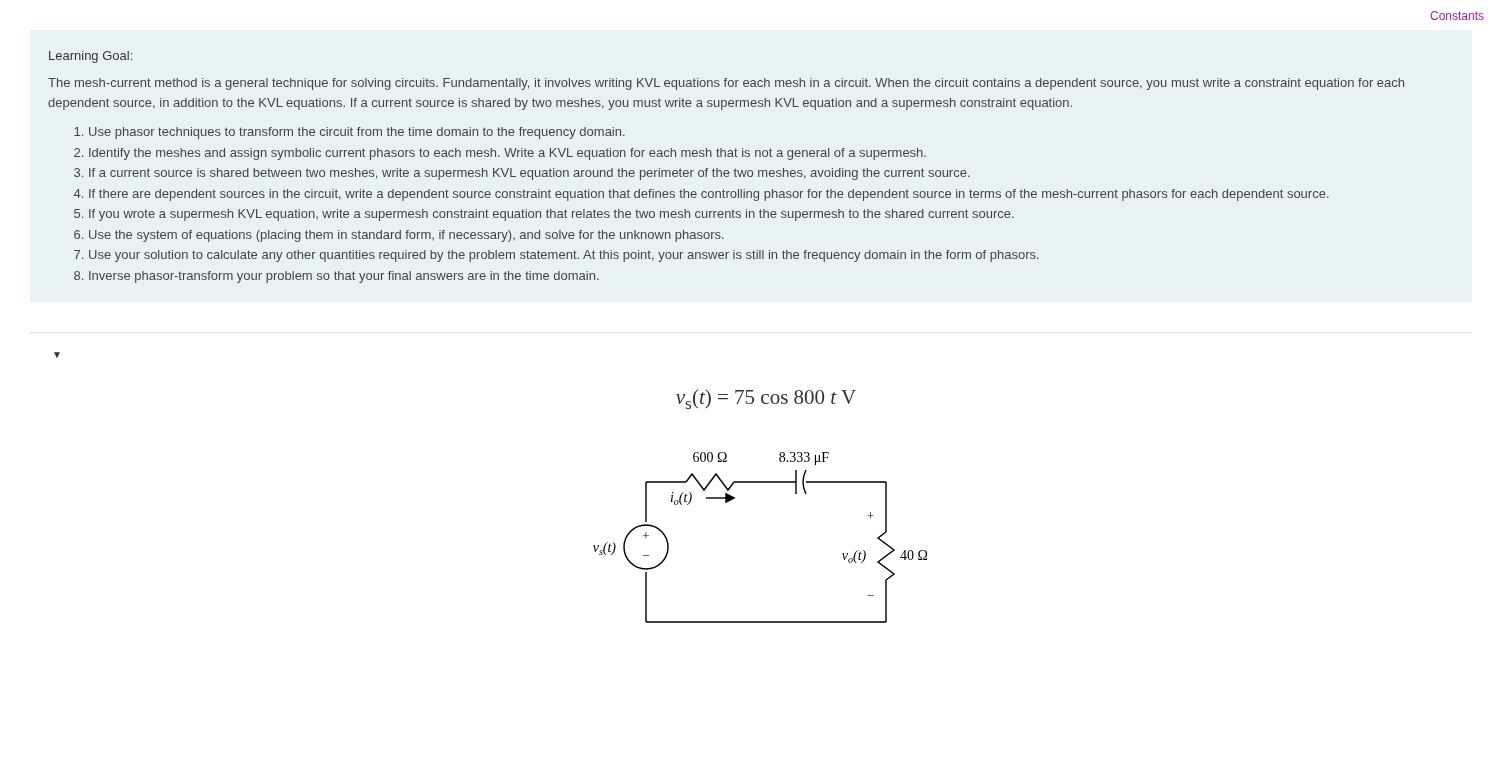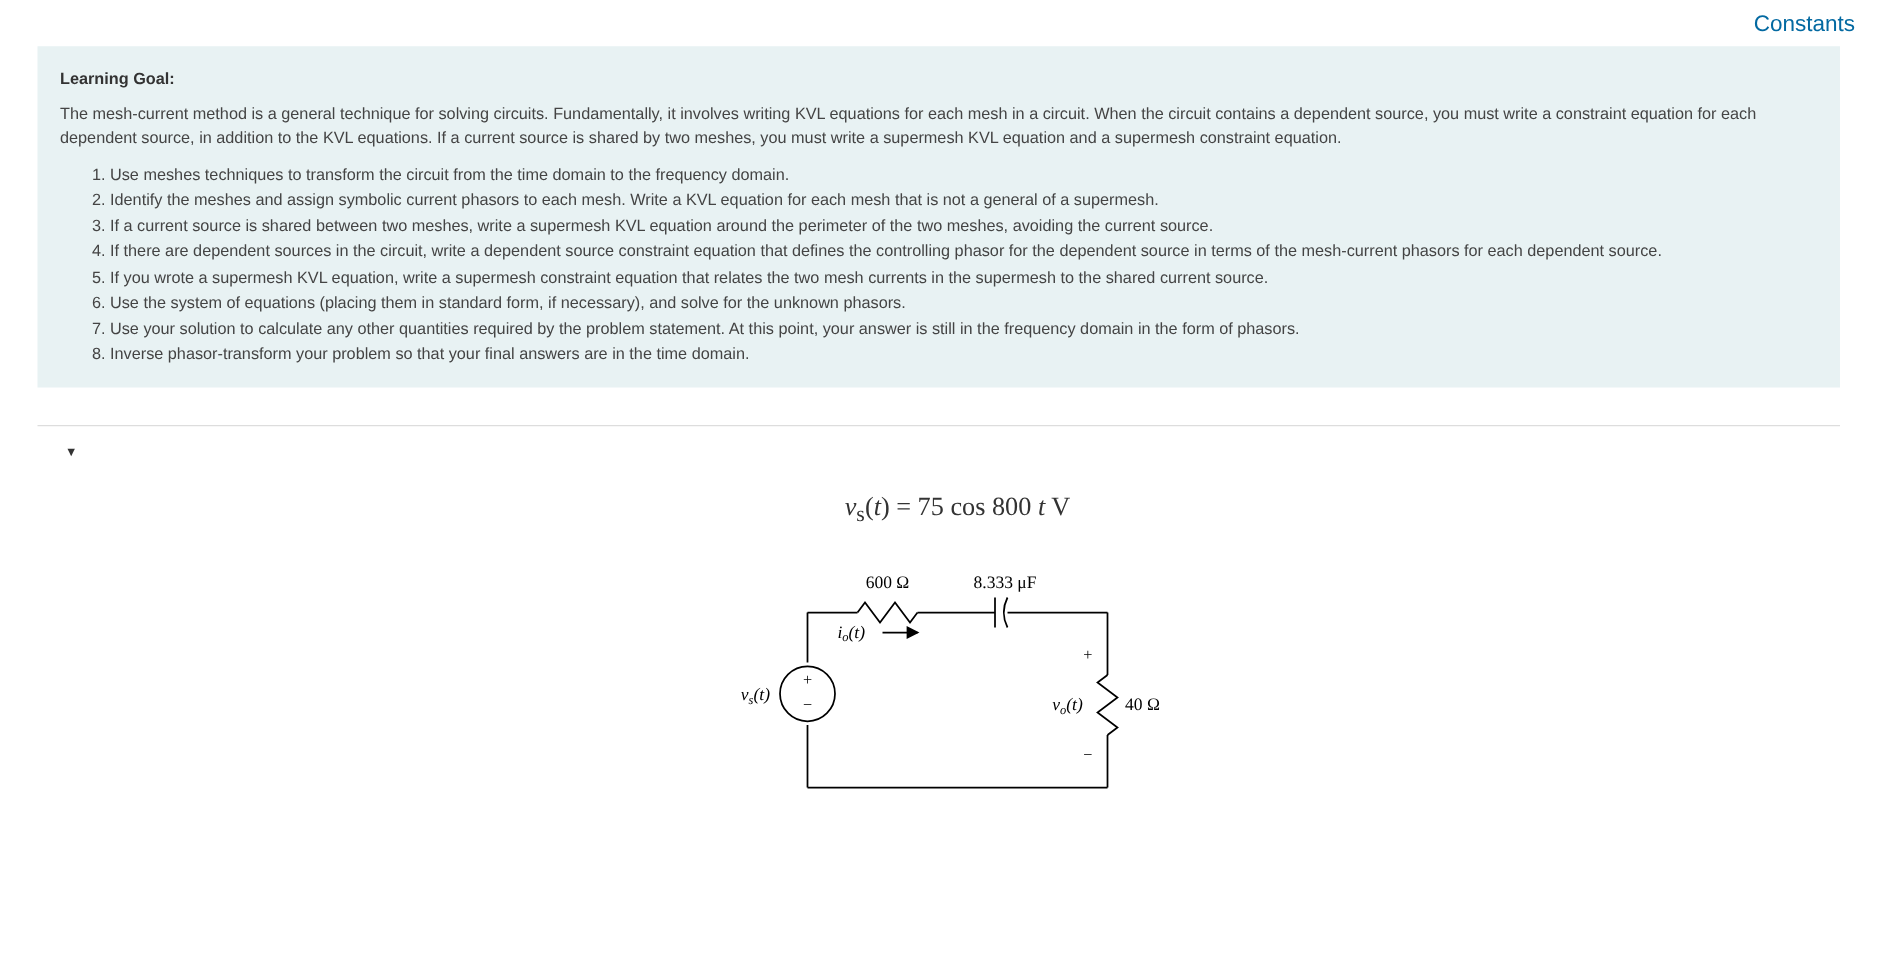--- a/index.html
+++ b/index.html
@@ -8,31 +8,31 @@
     font-size: 13px;
     color: #333;
     background: #fff;
     line-height: 1.5;
   }
   .top-bar {
     text-align: right;
     padding: 6px 18px 4px 18px;
   }
   .constants-link {
-    color: #0369a1;
-    font-size: 18px;
+    color: #a21caf;
+    font-size: 12px;
     cursor: pointer;
   }
   .learning-goal-box {
     background: #e8f2f3;
     margin: 0 30px 30px 30px;
     padding: 16px 18px;
   }
   .lg-heading {
-    font-weight: bold;
+    font-weight: normal;
     color: #333;
     margin-bottom: 8px;
     font-size: 13px;
   }
   .lg-para {
     margin-bottom: 10px;
     color: #444;
   }
   .lg-list {
     list-style: decimal;
@@ -92,21 +92,21 @@
 <div class="top-bar">
   <span class="constants-link">Constants</span>
 </div>
 
 <div class="learning-goal-box">
   <div class="lg-heading">Learning Goal:</div>
   <p class="lg-para">
     <span>The mesh-current method is a general technique for solving circuits. Fundamentally, it involves writing KVL equations for each mesh in a circuit. When the circuit contains a dependent source, you must write a constraint equation for each dependent source, in addition to the KVL equations. If a current source is shared by two meshes, you must write a supermesh KVL equation and a supermesh constraint equation.</span><br>
   </p>
   <ol class="lg-list">
-    <li>Use meshes techniques to transform the circuit from the time domain to the frequency domain.</li>
+    <li>Use phasor techniques to transform the circuit from the time domain to the frequency domain.</li>
     <li>Identify the meshes and assign symbolic current phasors to each mesh. Write a KVL equation for each mesh that is not a general of a supermesh.</li>
     <li>If a current source is shared between two meshes, write a supermesh KVL equation around the perimeter of the two meshes, avoiding the current source.</li>
     <li>If there are dependent sources in the circuit, write a dependent source constraint equation that defines the controlling phasor for the dependent source in terms of the mesh-current phasors for each dependent source.</li>
     <li>If you wrote a supermesh KVL equation, write a supermesh constraint equation that relates the two mesh currents in the supermesh to the shared current source.</li>
     <li>Use the system of equations (placing them in standard form, if necessary), and solve for the unknown phasors.</li>
     <li>Use your solution to calculate any other quantities required by the problem statement. At this point, your answer is still in the frequency domain in the form of phasors.</li>
     <li>Inverse phasor-transform your problem so that your final answers are in the time domain.</li>
   </ol>
 </div>
 

